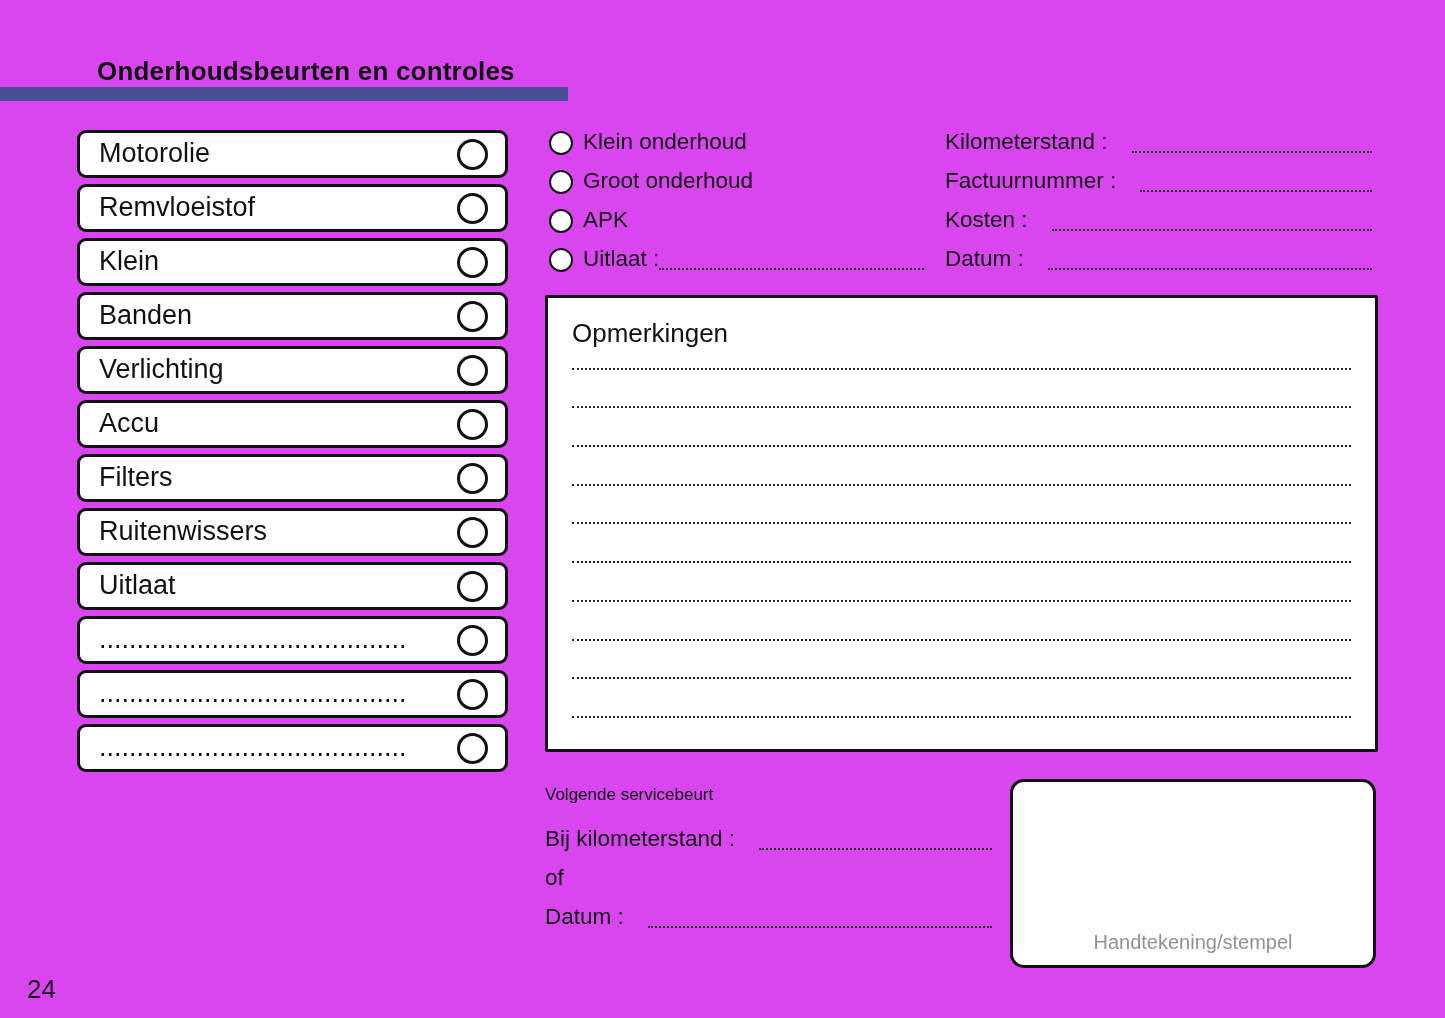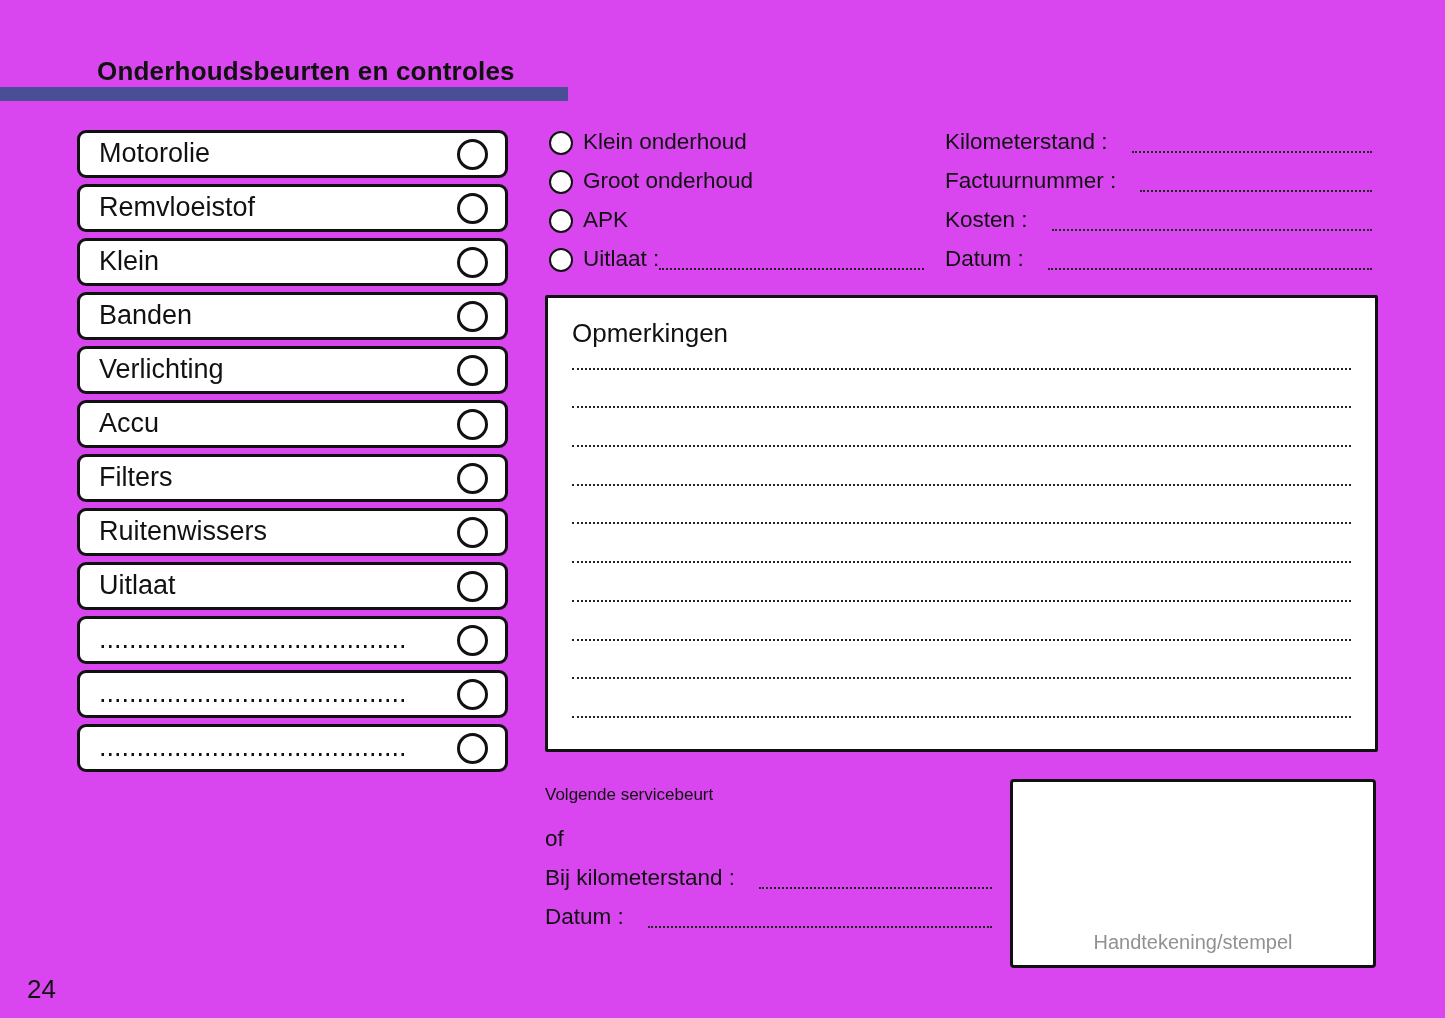--- a/index.html
+++ b/index.html
@@ -176,21 +176,21 @@
   .next-service .field-row { height: 38.8px; }
 
   
   .signature-box {
     position: absolute;
     left: 1010px;
     top: 779px;
     width: 366px;
     height: 189px;
     border: 3px solid #111111;
-    border-radius: 4px;
+    border-radius: 14px;
     background: #ffffff;
   }
   .signature-label {
     position: absolute;
     left: 0;
     right: 0;
     bottom: 11px;
     text-align: center;
     font-size: 20px;
     color: #919191;
@@ -350,27 +350,27 @@
 
         <div class="remarks-line"></div>
       </div>
   </div>
 
   <div class="next-service">
     <div class="next-service-title">Volgende servicebeurt</div>
     <div class="next-service-rows">
 
         <div class="field-row">
-          <span class="label">of</span>
-
-        </div>
-
-        <div class="field-row">
           <span class="label">Bij kilometerstand :</span>
           <span class="leader"></span>
+        </div>
+
+        <div class="field-row">
+          <span class="label">of</span>
+
         </div>
 
         <div class="field-row">
           <span class="label">Datum :</span>
           <span class="leader"></span>
         </div>
       </div>
   </div>
 
   <div class="signature-box">

